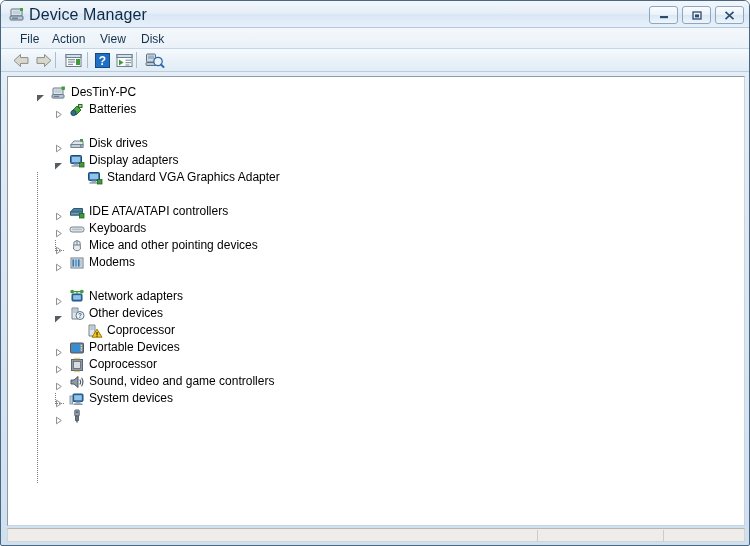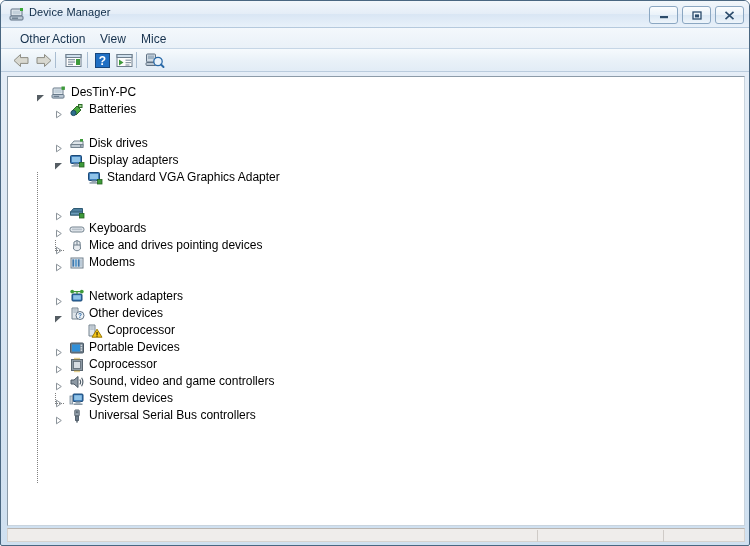--- a/index.html
+++ b/index.html
@@ -32,21 +32,21 @@
     box-sizing: border-box;
   }
   #title-icon {
     position: absolute;
     left: 8px; top: 6px;
     width: 16px; height: 15px;
   }
   #title-text {
     position: absolute;
     left: 28px; top: 5px;
-    font-size: 11px;
+    font-size: 16px;
     color: #0c2a47;
     letter-spacing: .1px;
     white-space: nowrap;
   }
   .wbtn {
     position: absolute;
     top: 5px;
     width: 29px;
     height: 18px;
     box-sizing: border-box;
@@ -204,24 +204,24 @@
       </svg>
     </button>
     <button class="wbtn" id="btn-close">
       <svg width="13" height="11" viewBox="0 0 13 11">
         <path d="M2.5 1.8 L10.5 9.2 M10.5 1.8 L2.5 9.2" stroke="#2c4c6b" stroke-width="1.6" fill="none"></path>
       </svg>
     </button>
   </div>
 
   <div id="menubar">
-    <span class="menu-item" style="left:14px">Other</span>
+    <span class="menu-item" style="left:14px">File</span>
     <span class="menu-item" style="left:46px">Action</span>
     <span class="menu-item" style="left:94px">View</span>
-    <span class="menu-item" style="left:135px">Mice</span>
+    <span class="menu-item" style="left:135px">Disk</span>
   </div>
 
   <div id="toolbar">
     <span class="tb-item" style="left:10px">
       <svg width="21" height="19" viewBox="0 0 21 19">
         <path d="M9.5 3.5 L3 9.5 L9.5 15.5 L9.5 12.4 L17 12.4 L17 6.6 L9.5 6.6 Z" fill="#d8d8d0" stroke="#8d8d84" stroke-width="1" stroke-linejoin="round"></path>
       </svg>
     </span>
     <span class="tb-item" style="left:32px">
       <svg width="21" height="19" viewBox="0 0 21 19">
@@ -372,20 +372,21 @@
             <path d="M2.5 1.2 L7.3 4.5 L2.5 7.8 Z" fill="none" stroke="#8a9299" stroke-width="1"></path>
           </svg>
       </span>
       <span class="ticon" style="left:44px">
         <svg width="16" height="16" viewBox="0 0 16 16">
           <path d="M1.5 8 L4.5 4.5 L13.5 4.5 L13.5 11 L1.5 11 Z" fill="#4e7f9e" stroke="#2e5a73" stroke-width="1"></path>
           <rect x="1.5" y="8" width="12" height="3" fill="#6c9cba" stroke="#2e5a73" stroke-width="1"></rect>
           <rect x="10.5" y="9.5" width="4.5" height="4.5" fill="#3e9a3a" stroke="#24631f" stroke-width="0.8"></rect>
         </svg>
       </span>
+      <span class="lbl" style="left:64px">IDE ATA/ATAPI controllers</span>
     </div>
 
     <div class="row" style="top:143px">
       <span class="twisty" style="left:29px">
         <svg width="9" height="9" viewBox="0 0 9 9">
             <path d="M2.5 1.2 L7.3 4.5 L2.5 7.8 Z" fill="none" stroke="#8a9299" stroke-width="1"></path>
           </svg>
       </span>
       <span class="ticon" style="left:44px">
         <svg width="16" height="16" viewBox="0 0 16 16">
@@ -402,21 +403,21 @@
             <path d="M2.5 1.2 L7.3 4.5 L2.5 7.8 Z" fill="none" stroke="#8a9299" stroke-width="1"></path>
           </svg>
       </span>
       <span class="ticon" style="left:44px">
         <svg width="16" height="16" viewBox="0 0 16 16">
           <path d="M5 4 Q8 1 11 4 L11.5 11 Q8 14.5 4.5 11 Z" fill="#e7ebef" stroke="#6f7f8c" stroke-width="1"></path>
           <path d="M8 2.5 L8 7" stroke="#6f7f8c" stroke-width="1"></path>
           <path d="M4.7 7 L11.3 7" stroke="#6f7f8c" stroke-width="1"></path>
         </svg>
       </span>
-      <span class="lbl" style="left:64px">Mice and drives pointing devices</span>
+      <span class="lbl" style="left:64px">Mice and other pointing devices</span>
     </div>
 
     <div class="row" style="top:177px">
       <span class="twisty" style="left:29px">
         <svg width="9" height="9" viewBox="0 0 9 9">
             <path d="M2.5 1.2 L7.3 4.5 L2.5 7.8 Z" fill="none" stroke="#8a9299" stroke-width="1"></path>
           </svg>
       </span>
       <span class="ticon" style="left:44px">
         <svg width="16" height="16" viewBox="0 0 16 16">
@@ -563,21 +564,20 @@
       </span>
       <span class="ticon" style="left:44px">
         <svg width="16" height="16" viewBox="0 0 16 16">
           <rect x="5.8" y="2" width="4.4" height="6" rx="0.6" fill="#9aa7b2" stroke="#5a6670" stroke-width="1"></rect>
           <rect x="6.9" y="3.2" width="0.9" height="2" fill="#4a5864"></rect>
           <rect x="8.3" y="3.2" width="0.9" height="2" fill="#4a5864"></rect>
           <rect x="6.6" y="8" width="2.8" height="4.4" fill="#6f7f8c" stroke="#4a5864" stroke-width="1"></rect>
           <rect x="7.3" y="12.4" width="1.4" height="2.2" fill="#4a5864"></rect>
         </svg>
       </span>
-      <span class="lbl" style="left:64px">Universal Serial Bus controllers</span>
     </div>
 
   </div>
 
   <div id="statusbar">
     <span class="sb-text" style="left:6px"></span>
     <span class="sb-div" style="left:529px"></span>
     <span class="sb-text" style="left:536px"></span>
     <span class="sb-div" style="left:655px"></span>
     <span class="sb-text" style="left:662px"></span>

